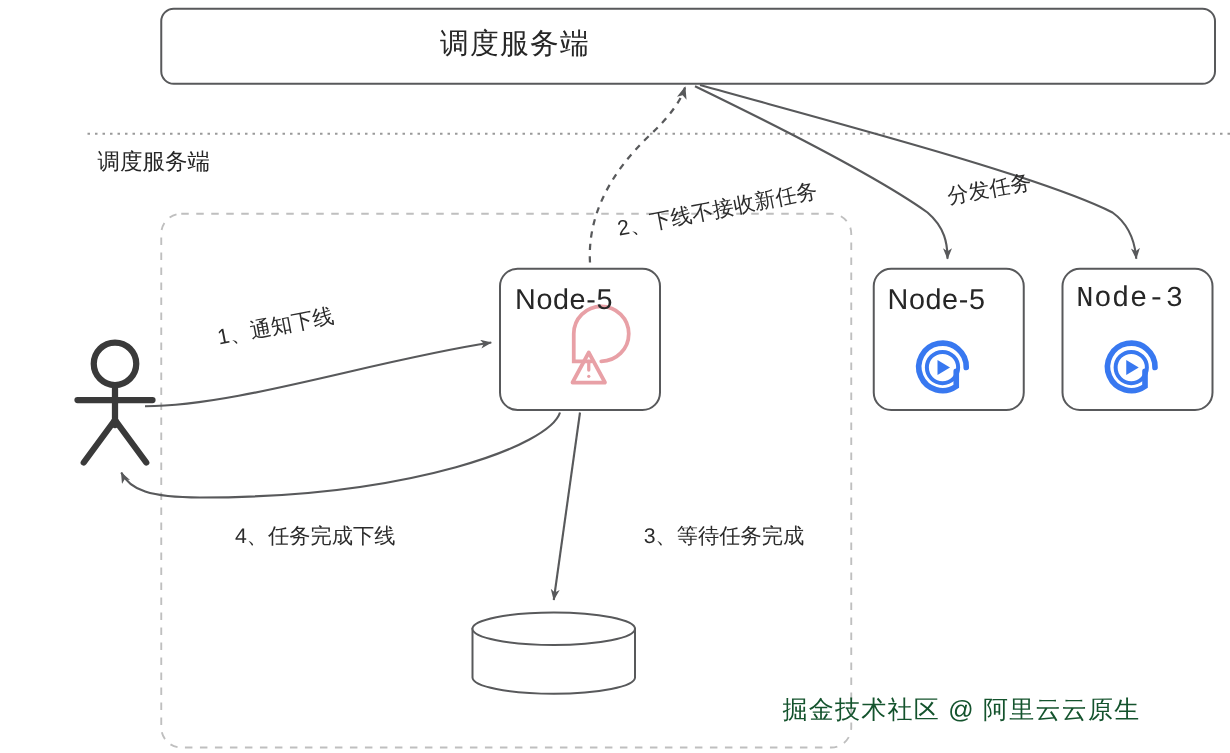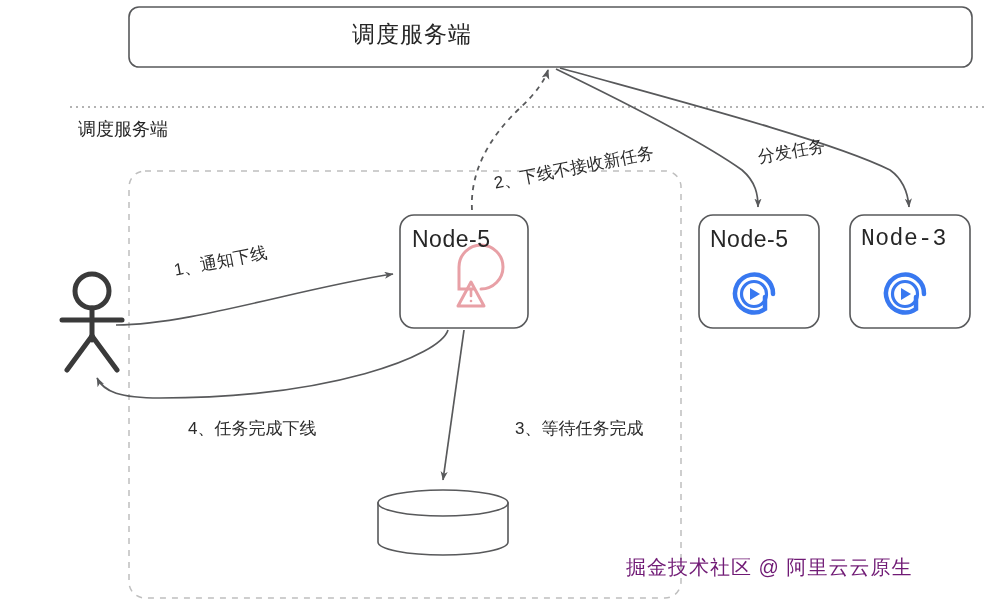--- a/index.html
+++ b/index.html
@@ -89,21 +89,21 @@
     font-size: 17px;
     font-weight: bold;
     color: #1f1f1f;
     white-space: nowrap;
   }
   .watermark {
     position: absolute;
     left: 626px;
     top: 554px;
     font-size: 20px;
-    color: #701a75;
+    color: #14532d;
     white-space: nowrap;
     letter-spacing: 1px;
   }
 </style>
 </head>
 <body>
 
 <div id="canvas">
 
   <svg class="layer" viewBox="0 0 984 602">

